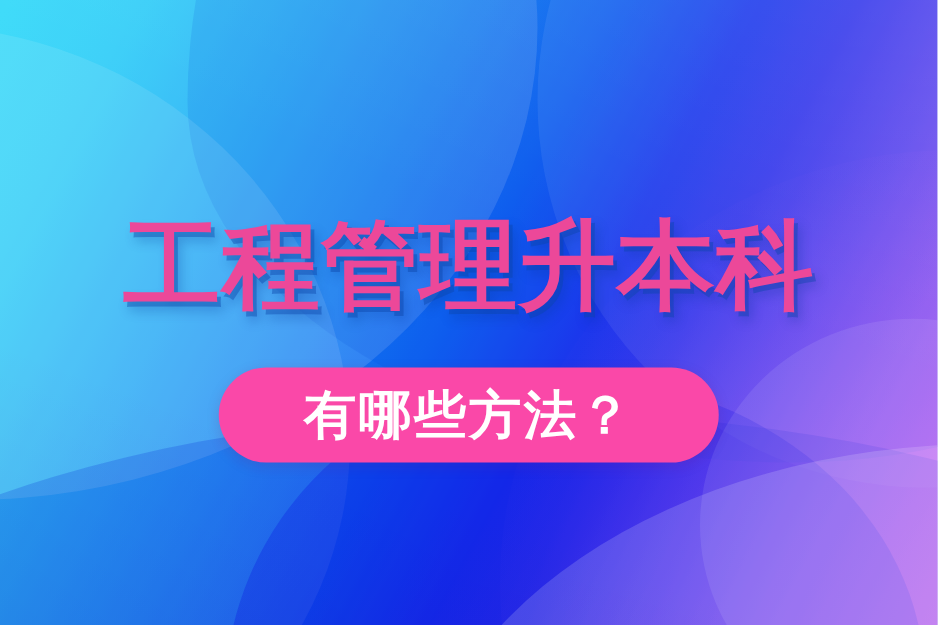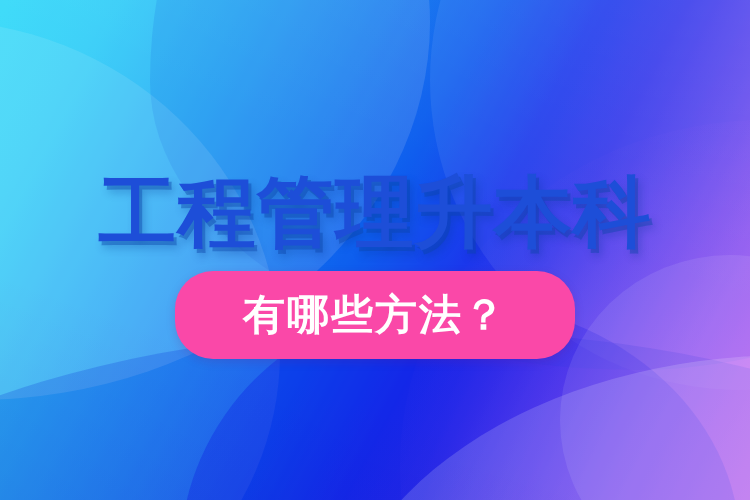--- a/index.html
+++ b/index.html
@@ -156,38 +156,38 @@
     align-items: center;
     justify-content: flex-start;
   }
 
   .headline {
     position: absolute;
     top: 166px;
     left: 0;
     right: 0;
     text-align: center;
-    color: #1d4ed8;
+    color: #ec4899;
     font-size: 78px;
     line-height: 92px;
     font-weight: 700;
     letter-spacing: 1px;
     white-space: nowrap;
     text-shadow:
        3px 4px 0 rgba(12, 70, 170, 0.42),
        5px 7px 9px rgba(8, 50, 150, 0.30);
   }
 
   .pill {
     position: absolute;
-    top: 271px;
+    top: 294px;
     left: 50%;
     transform: translateX(-50%);
     width: 400px;
-    height: 88px;
+    height: 76px;
     border-radius: 38px;
     background: #fa48a8;
     display: flex;
     align-items: center;
     justify-content: center;
     box-shadow: 0 3px 10px rgba(120, 20, 110, 0.18);
   }
 
   .pill-text {
     color: #ffffff;

